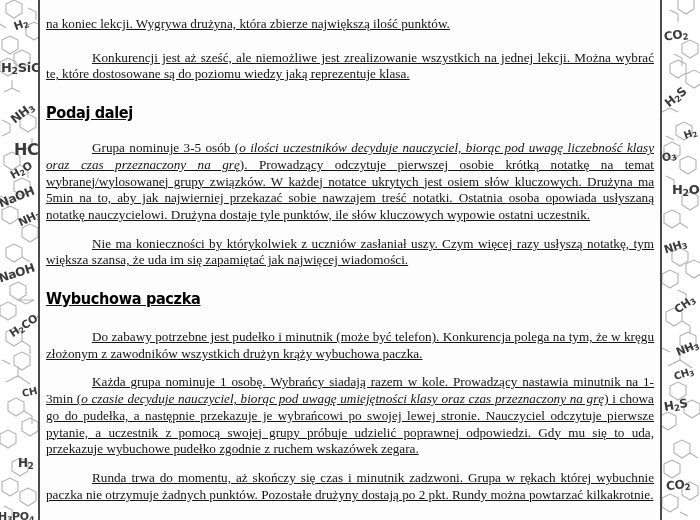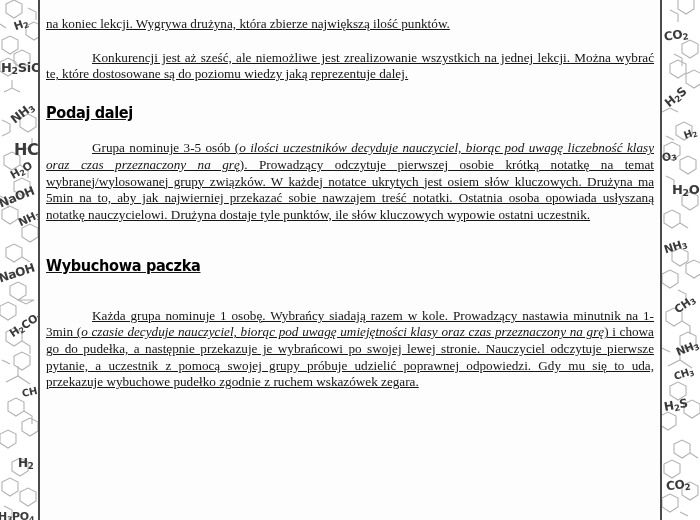--- a/index.html
+++ b/index.html
@@ -212,42 +212,45 @@
 
   <div class="rule v-left"></div>
   <div class="rule v-right"></div>
 
   <div class="content">
 
     <p class="body noindent clip-top">na koniec lekcji. Wygrywa drużyna, która zbierze największą ilość punktów.</p>
 
     <div class="sp-3"></div>
 
-    <p class="body">Konkurencji jest aż sześć, ale niemożliwe jest zrealizowanie wszystkich na jednej lekcji. Można wybrać te, które dostosowane są do poziomu wiedzy jaką reprezentuje dalej.</p>
+    <p class="body">Konkurencji jest aż sześć, ale niemożliwe jest zrealizowanie wszystkich na jednej lekcji. Można wybrać te, które dostosowane są do poziomu wiedzy jaką reprezentuje klasa.</p>
 
     <div class="sp-4"></div>
 
     <h2 class="section">Podaj dalej</h2>
 
     <div class="sp-3"></div>
 
     <p class="body"><span>Grupa nominuje 3-5 osób (</span><em>o ilości uczestników decyduje nauczyciel, biorąc pod uwagę liczebność klasy oraz czas przeznaczony na grę</em><span>). Prowadzący odczytuje pierwszej osobie krótką notatkę na temat wybranej/wylosowanej grupy związków. W każdej notatce ukrytych jest osiem słów kluczowych. Drużyna ma 5min na to, aby jak najwierniej przekazać sobie nawzajem treść notatki. Ostatnia osoba opowiada usłyszaną notatkę nauczycielowi. Drużyna dostaje tyle punktów, ile słów kluczowych wypowie ostatni uczestnik.</span></p>
 
     <div class="sp-2"></div>
 
+    <p class="body">Nie ma konieczności by którykolwiek z uczniów zasłaniał uszy. Czym więcej razy usłyszą notatkę, tym większa szansa, że uda im się zapamiętać jak najwięcej wiadomości.</p>
 
     <div class="sp-4"></div>
 
     <h2 class="section">Wybuchowa paczka</h2>
 
     <div class="sp-4"></div>
 
+    <p class="body">Do zabawy potrzebne jest pudełko i minutnik (może być telefon). Konkurencja polega na tym, że w kręgu złożonym z zawodników wszystkich drużyn krąży wybuchowa paczka.</p>
 
     <div class="sp-2"></div>
 
     <p class="body"><span>Każda grupa nominuje 1 osobę. Wybrańcy siadają razem w kole. Prowadzący nastawia minutnik na 1-3min (</span><em>o czasie decyduje nauczyciel, biorąc pod uwagę umiejętności klasy oraz czas przeznaczony na grę</em><span>) i chowa go do pudełka, a następnie przekazuje je wybrańcowi po swojej lewej stronie. Nauczyciel odczytuje pierwsze pytanie, a uczestnik z pomocą swojej grupy próbuje udzielić poprawnej odpowiedzi. Gdy mu się to uda, przekazuje wybuchowe pudełko zgodnie z ruchem wskazówek zegara.</span></p>
 
     <div class="sp-2"></div>
 
+    <p class="body">Runda trwa do momentu, aż skończy się czas i minutnik zadzwoni. Grupa w rękach której wybuchnie paczka nie otrzymuje żadnych punktów. Pozostałe drużyny dostają po 2 pkt. Rundy można powtarzać kilkakrotnie.</p>
 
   </div>
 
 </div>
 
 </body></html>

